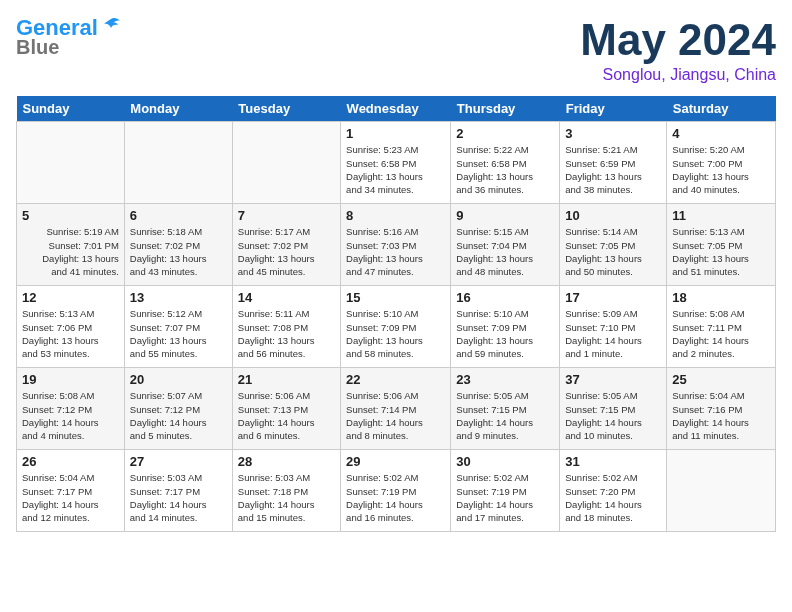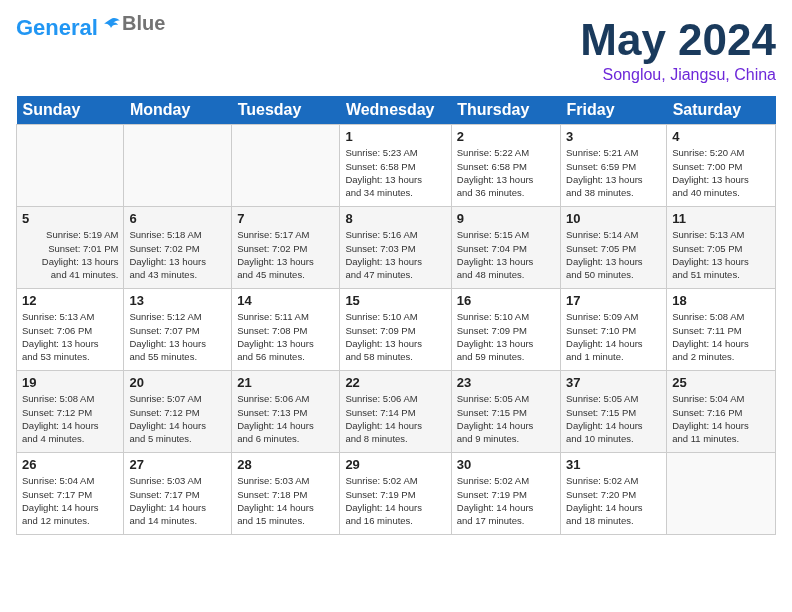--- a/index.html
+++ b/index.html
@@ -11,21 +11,21 @@
       padding: 16px;
     }
     .header {
       display: flex;
       justify-content: space-between;
       align-items: flex-start;
       margin-bottom: 12px;
     }
     .logo {
       display: flex;
-      flex-direction: row;
+      flex-direction: column;
       align-items: flex-start;
     }
     .logo-text {
       font-size: 22px;
       font-weight: bold;
       color: #1a3a5c;
       line-height: 1.1;
     }
     .logo-text span {
       color: #2196F3;
@@ -47,21 +47,21 @@
     table {
       width: 100%;
       border-collapse: collapse;
       font-size: 10.5px;
     }
     thead tr th {
       background: #1a6bbf;
       color: #fff;
       text-align: left;
       padding: 5px 6px;
-      font-size: 16px;
+      font-size: 13px;
       font-weight: bold;
     }
     tbody tr td {
       border: 1px solid #ccc;
       vertical-align: top;
       padding: 4px 5px;
       width: 113px;
       min-height: 70px;
       height: 82px;
       background: #fff;

